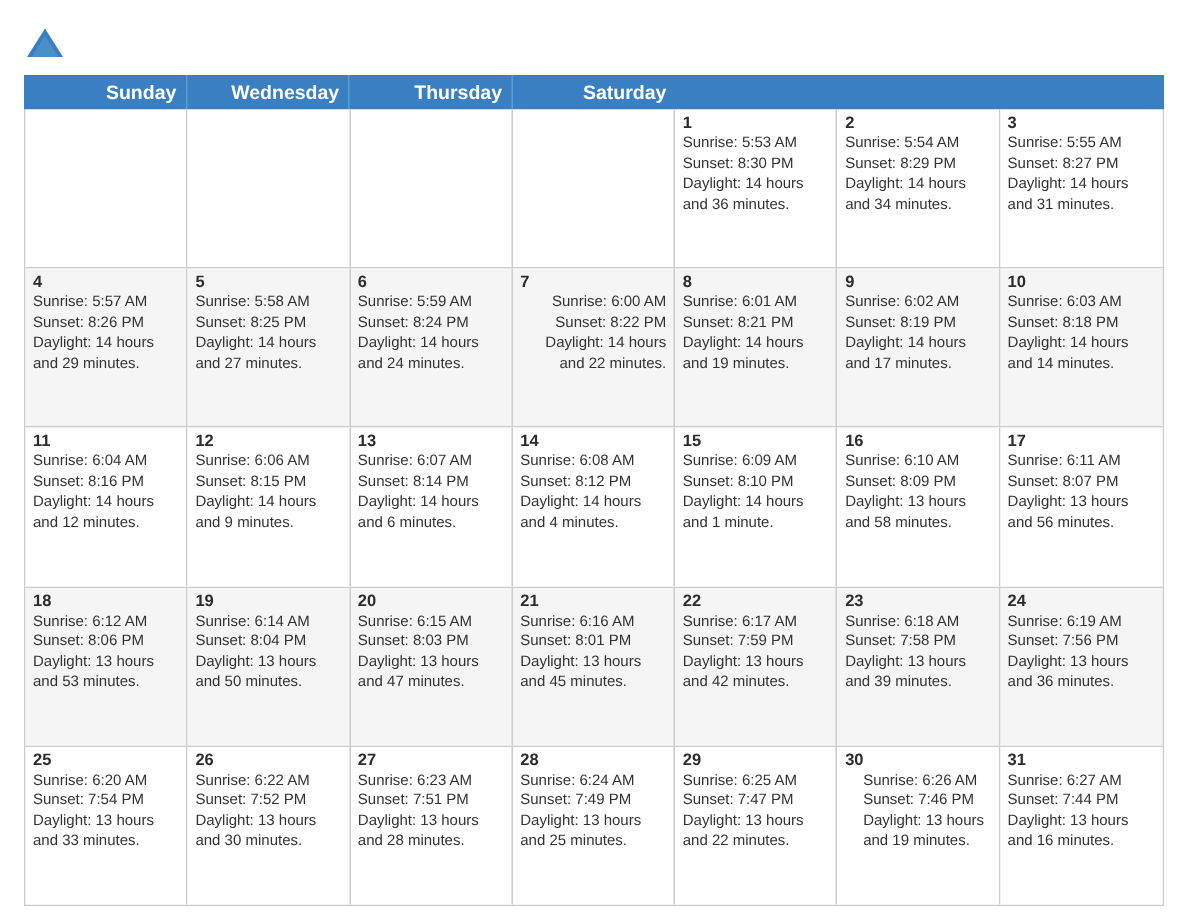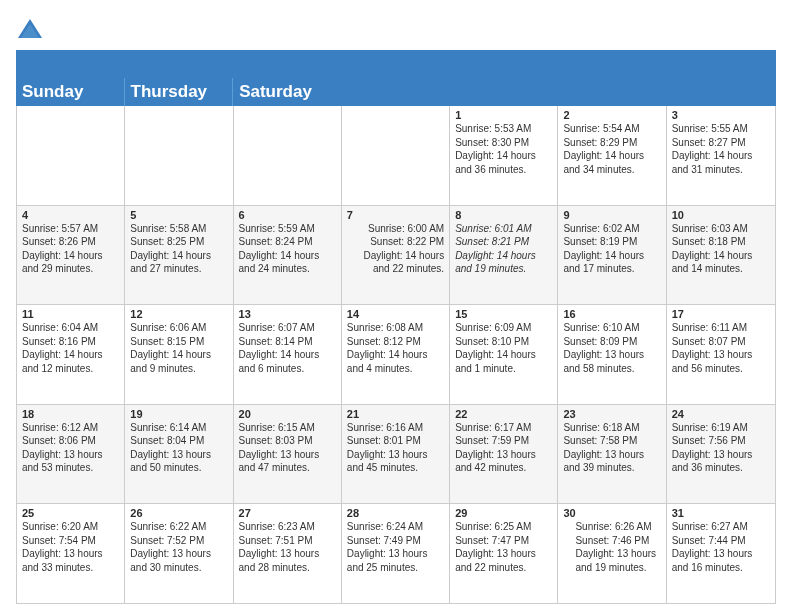--- a/index.html
+++ b/index.html
@@ -67,26 +67,25 @@
       display: flex;
       flex-direction: column;
     }
     .cal-header {
       display: grid;
       grid-template-columns: repeat(7, 1fr);
       background: #3a7fc1;
     }
     .cal-header-cell {
       color: #fff;
-      font-size: 17px;
+      font-size: 13px;
       font-weight: bold;
       padding: 4px 6px;
-      text-align: left;
+      text-align: right;
       border-right: 1px solid #5a9fd4;
-      margin-top: 28px;
     }
     .cal-header-cell:last-child {
       border-right: none;
     }
     .cal-body {
       flex: 1;
       display: flex;
       flex-direction: column;
       border: 1px solid #ccc;
       border-top: none;
@@ -145,20 +144,21 @@
     </div>
     <div class="title-block">
       <div class="month-year"></div>
       <div class="location"></div>
     </div>
   </div>
 
   <div class="calendar">
     <div class="cal-header">
     <div class="cal-header-cell">Sunday</div>
+        <div class="cal-header-cell">Wednesday</div>
         <div class="cal-header-cell">Thursday</div>
         <div class="cal-header-cell">Saturday</div>
       </div>
     <div class="cal-body">
     <div class="cal-row">
           <div class="cal-cell"></div>
           <div class="cal-cell"></div>
           <div class="cal-cell"></div>
           <div class="cal-cell"></div>
           <div class="cal-cell">
@@ -207,21 +207,21 @@
           </div>
           <div class="cal-cell alt-row">
             <span class="day-num">7</span>
             <div class="cell-info" style="white-space: pre-line; text-align: right;">Sunrise: 6:00 AM
 Sunset: 8:22 PM
 Daylight: 14 hours
 and 22 minutes.</div>
           </div>
           <div class="cal-cell alt-row">
             <span class="day-num">8</span>
-            <div class="cell-info" style="white-space: pre-line; font-style: italic;">Sunrise: 6:01 AM
+            <div class="cell-info" style="white-space: pre-line;">Sunrise: 6:01 AM
 Sunset: 8:21 PM
 Daylight: 14 hours
 and 19 minutes.</div>
           </div>
           <div class="cal-cell alt-row">
             <span class="day-num">9</span>
             <div class="cell-info" style="white-space: pre-line;">Sunrise: 6:02 AM
 Sunset: 8:19 PM
 Daylight: 14 hours
 and 17 minutes.</div>

